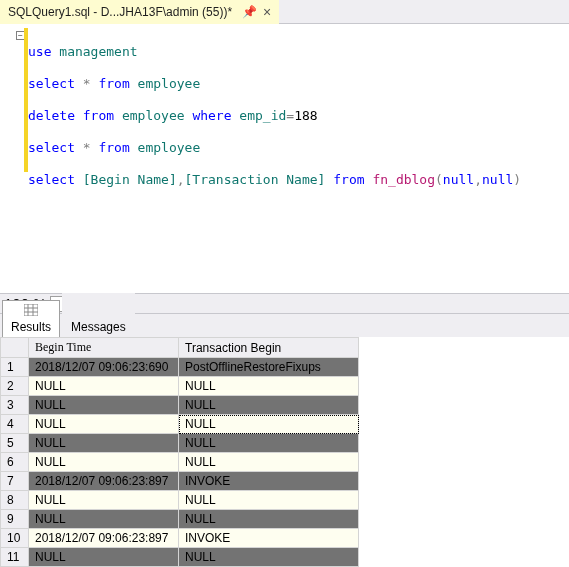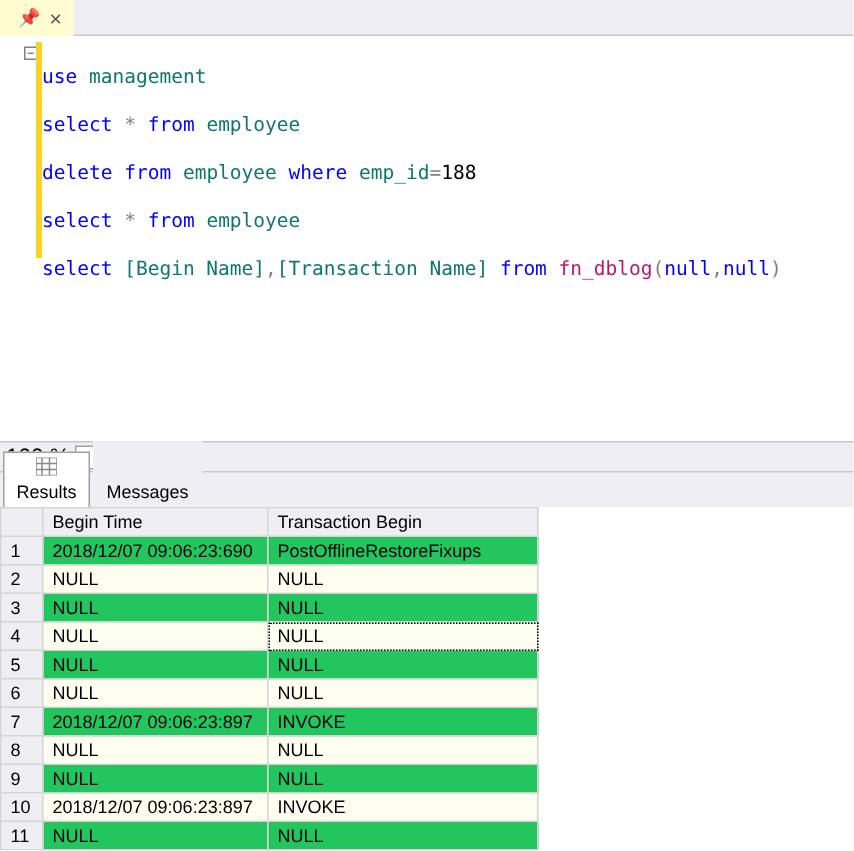--- a/index.html
+++ b/index.html
@@ -20,33 +20,34 @@
 .txt { color: #0f766e; }
 .zoom-row { display: flex; align-items: center; height: 20px; background: #efeef2; border-top: 1px solid #c7c7cd; padding: 0 4px; gap: 2px; font-size: 11px; }
 .zoom-input { width: 44px; font-size: 15px; }
 .zoom-dd { width: 14px; height: 16px; border: 1px solid #a0a0a0; background: #fff; display: flex; align-items: center; justify-content: center; font-size: 8px; color: #333; }
 .results-tabs { display: flex; background: #efeef2; border-top: 1px solid #c7c7cd; height: 24px; align-items: flex-end; }
 .rtab { padding: 3px 8px; display: flex; align-items: center; gap: 4px; font-size: 12px; border: 1px solid #a0a0a0; border-bottom: none; background: #fff; margin-left: 2px; flex-direction: column; }
 .rtab.inactive { background: #efeef2; border-color: transparent; gap: 32px; }
 .rtab-icon { width: 14px; height: 12px; display: inline-block; }
 .grid { flex: 0 0 auto; overflow: auto; }
 table.results { border-collapse: collapse; font-size: 12px; }
-table.results th, table.results td { border: 1px solid #d4d4d4; padding: 2px 6px; text-align: left; background: #22c55e; font-weight: normal; height: 19px; }
+table.results th, table.results td { border: 1px solid #d4d4d4; padding: 2px 6px; text-align: left; background: #737373; font-weight: normal; height: 19px; }
 table.results th { background: #efeef2; }
 table.results tr.alt td { background: #fefef0; }
 td.rownum { background: #efeef2 !important; text-align: center; width: 28px; color: #000; }
 td.sel { outline: 1px dotted #000; outline-offset: -1px; }
-.col-begin { width: 150px; }
+.col-begin { width: 150px; font-family: Liberation Serif, serif; }
 .col-tname { width: 180px; }
 </style>
 </head>
 <body>
 
 <div class="tabbar">
   <div class="tab">
+    <span>SQLQuery1.sql - D...JHA13F\admin (55))*</span>
     <span class="pin">📌</span>
     <span class="tab-close">×</span>
   </div>
 </div>
 
 <div class="editor">
   <div class="gutter">
     <div class="outline-box">−</div>
     <div class="yellow-bar" style="top:0;height:144px"></div>
   </div>

